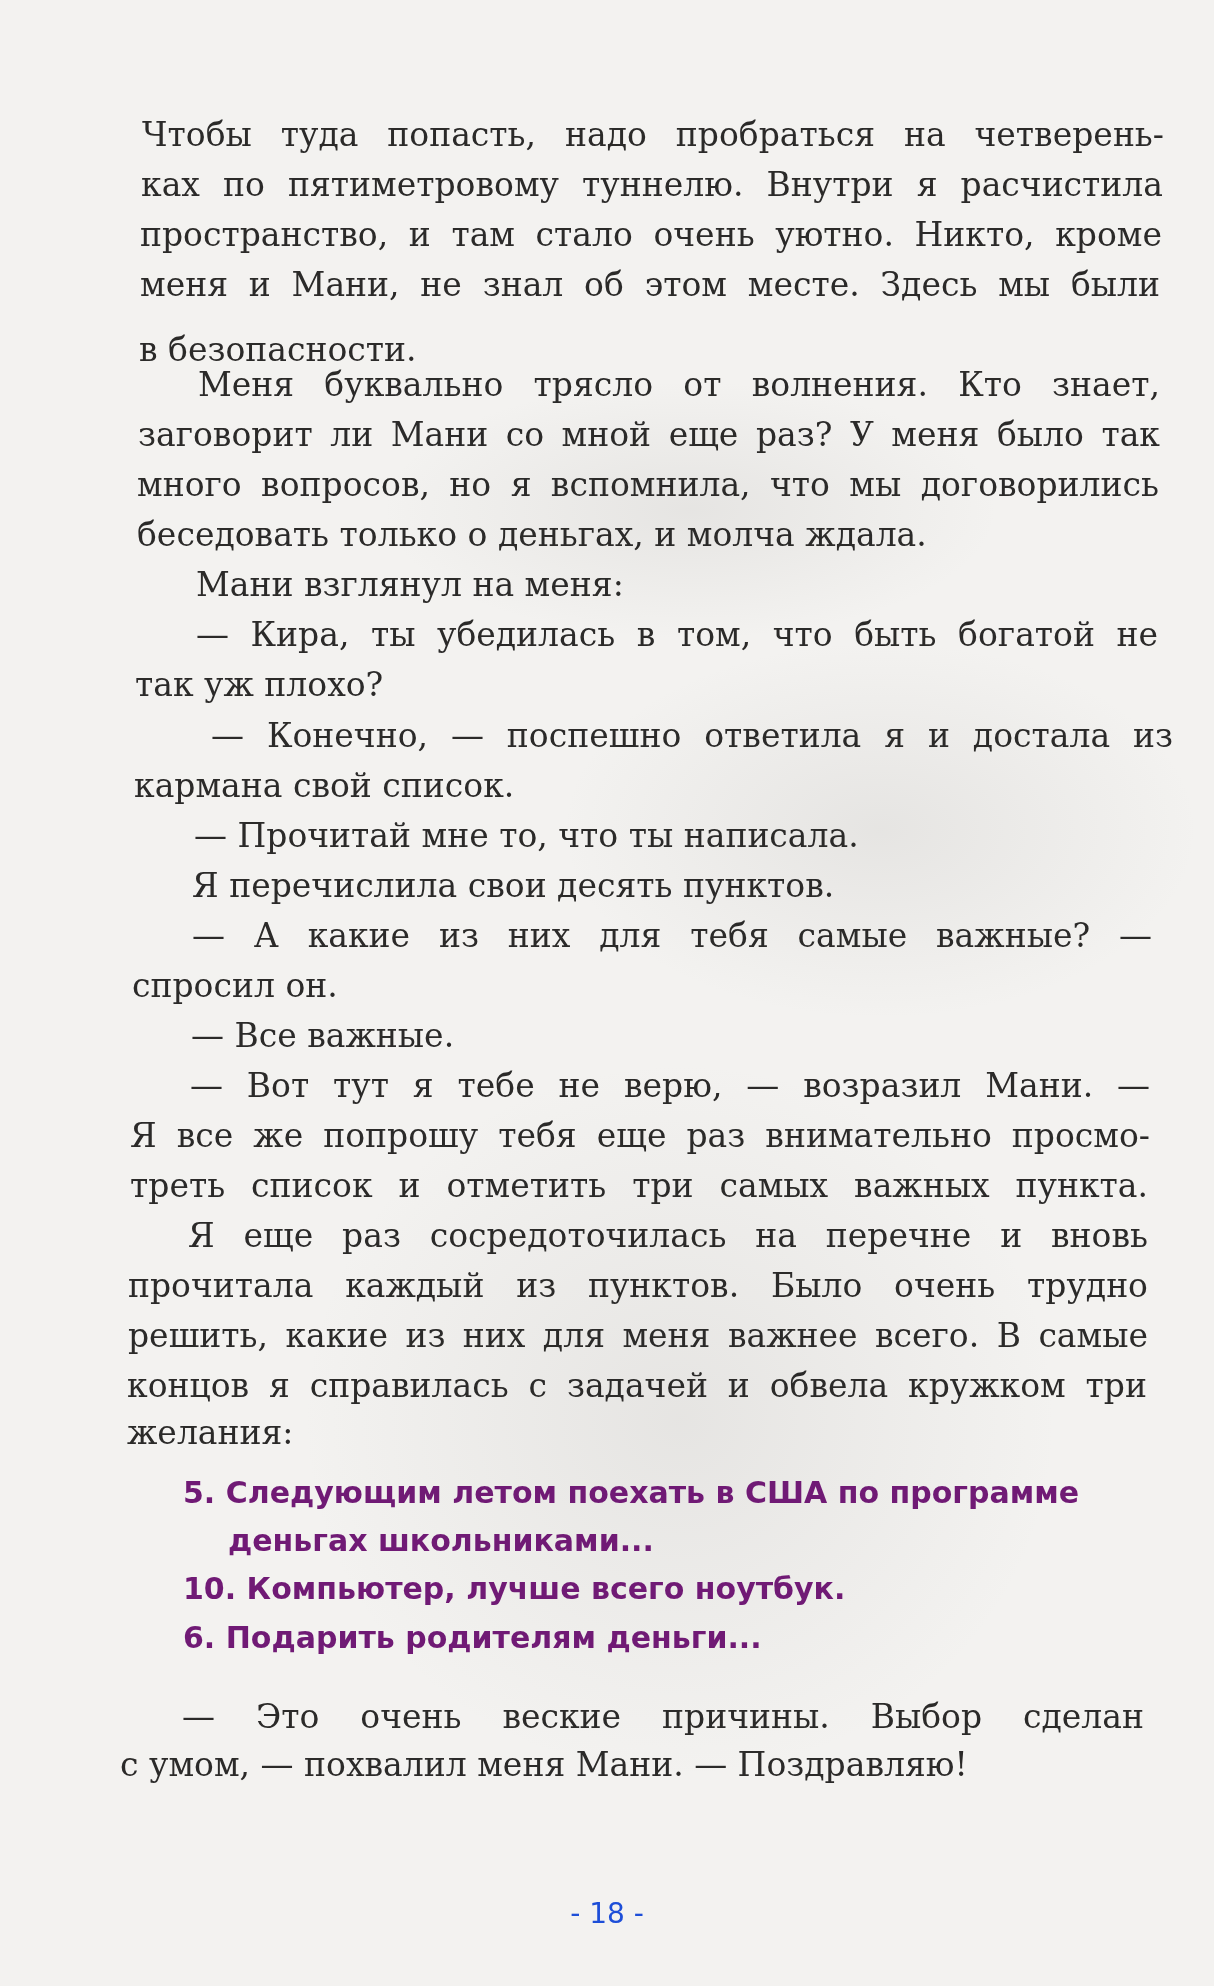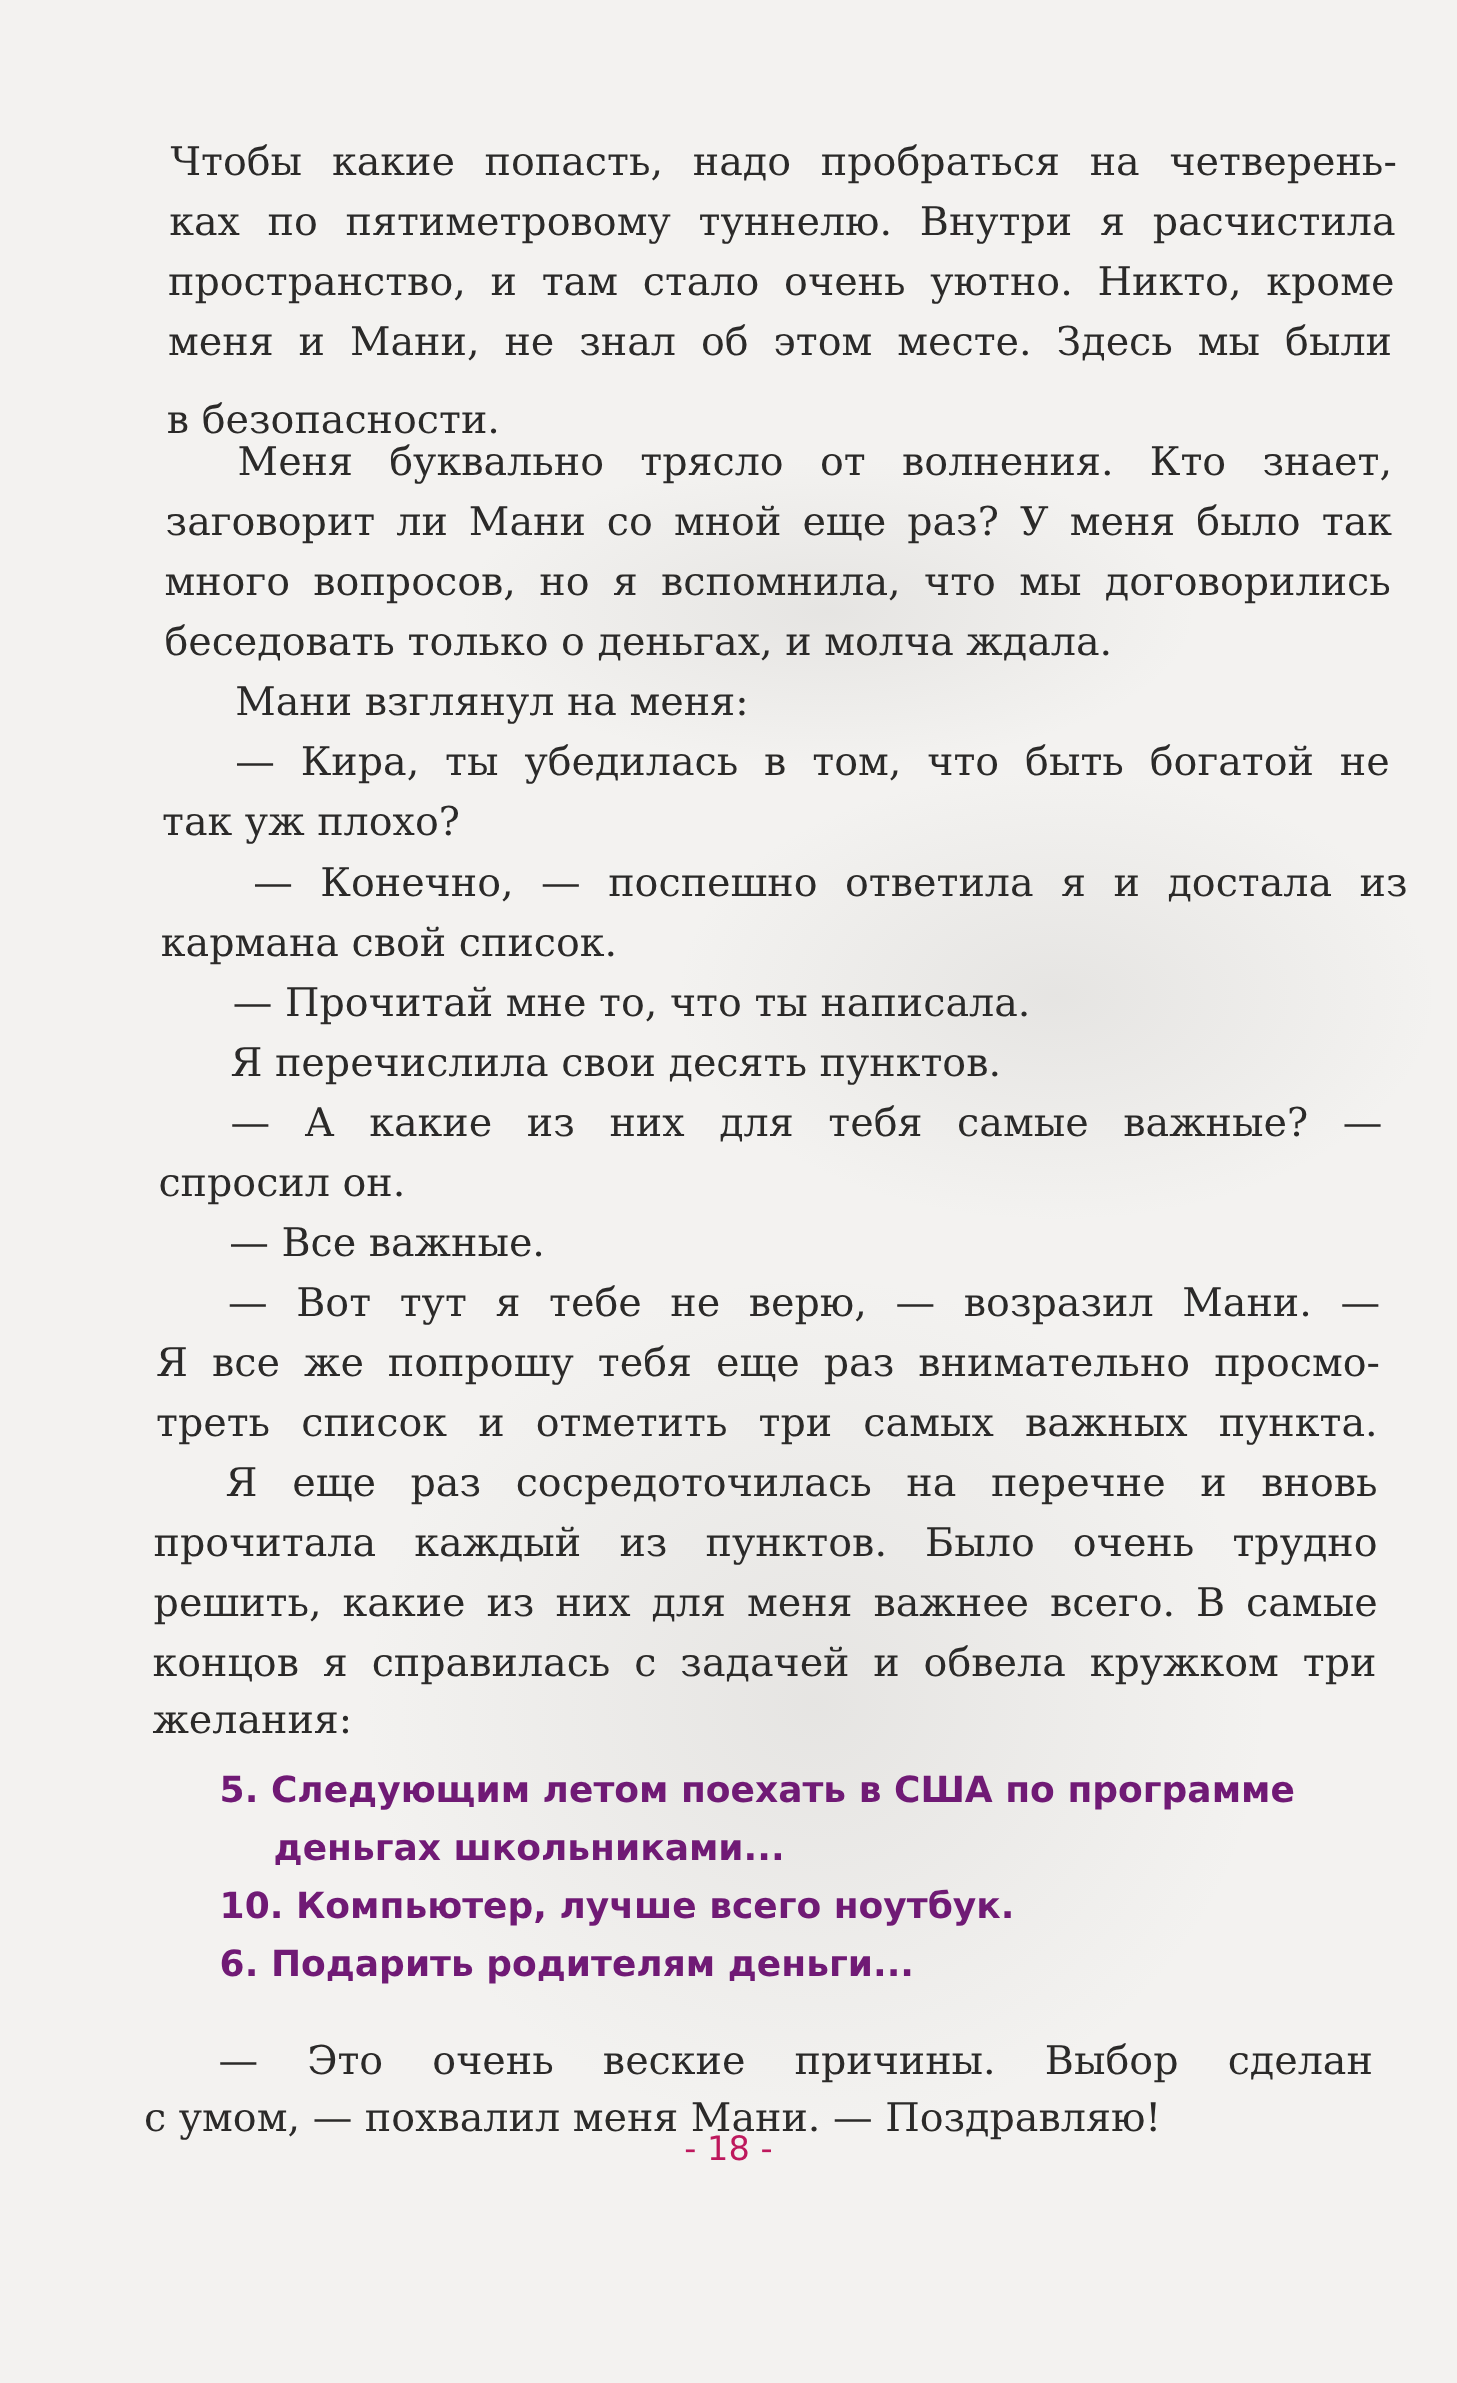--- a/index.html
+++ b/index.html
@@ -29,37 +29,37 @@
     position: absolute;
     font-family: "DejaVu Sans", "Liberation Sans", sans-serif;
     font-weight: bold;
     font-size: 30px;
     line-height: 40px;
     color: #701a75;
     white-space: nowrap;
   }
   .pagenum {
     position: absolute; left: 0; width: 1214px; text-align: center;
-    top: 1774px;
+    top: 1897px;
     font-family: "DejaVu Sans", "Liberation Sans", sans-serif;
-    font-size: 28px; color: #be185d;
+    font-size: 28px; color: #1d4ed8;
   }
 </style>
 </head>
 <body>
 
 <div class="ghost">
   <div class="blob" style="left:380px;top:380px;width:620px;height:260px;"></div>
   <div class="blob" style="left:560px;top:640px;width:640px;height:380px;"></div>
   <div class="blob" style="left:300px;top:1060px;width:760px;height:720px;"></div>
 </div>
 
 <div>
 
-  <div class="line" style="left: 142px; top: 115px; width: 1022px; white-space: normal; height: 40px; overflow: visible;">Чтобы какие попасть, надо пробраться на четверень-</div>
+  <div class="line" style="left: 142px; top: 115px; width: 1022px; white-space: normal; height: 40px; overflow: visible;">Чтобы туда попасть, надо пробраться на четверень-</div>
   <div class="line" style="left: 141px; top: 165px; width: 1022px; white-space: normal; height: 40px; overflow: visible;">ках по пятиметровому туннелю. Внутри я расчистила</div>
   <div class="line" style="left: 140px; top: 215px; width: 1022px; white-space: normal; height: 40px; overflow: visible;">пространство, и там стало очень уютно. Никто, кроме</div>
   <div class="line" style="left: 140px; top: 265px; width: 1020px; white-space: normal; height: 40px; overflow: visible;">меня и Мани, не знал об этом месте. Здесь мы были</div>
   <div class="line last" style="left: 139px; top: 330px; width: 1020px; white-space: normal; height: 40px; overflow: visible;">в безопасности.</div>
 
   <div class="line" style="left: 198px; top: 365px; width: 962px; white-space: normal; height: 40px; overflow: visible;">Меня буквально трясло от волнения. Кто знает,</div>
   <div class="line" style="left: 138px; top: 415px; width: 1022px; white-space: normal; height: 40px; overflow: visible;">заговорит ли Мани со мной еще раз? У меня было так</div>
   <div class="line" style="left: 137px; top: 465px; width: 1022px; white-space: normal; height: 40px; overflow: visible;">много вопросов, но я вспомнила, что мы договорились</div>
   <div class="line last" style="left: 137px; top: 515px; width: 1020px; white-space: normal; height: 40px; overflow: visible;">беседовать только о деньгах, и молча ждала.</div>
 

